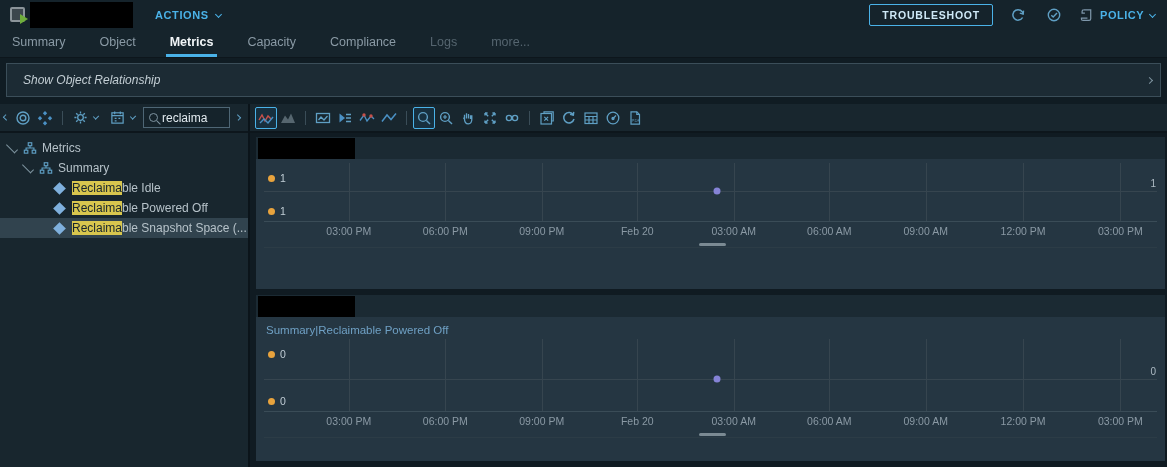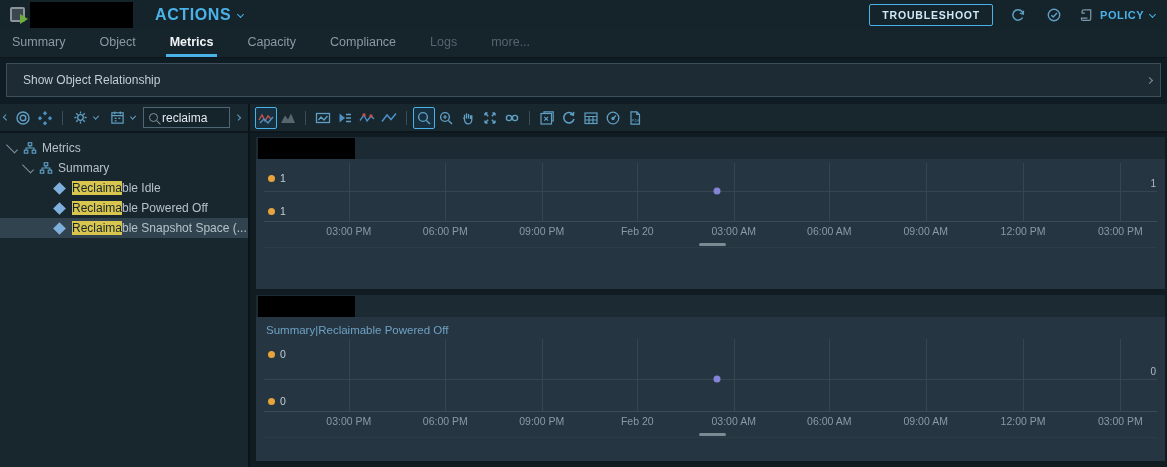--- a/index.html
+++ b/index.html
@@ -14,38 +14,38 @@
   .sep{width:1px;height:14px;background:#3a4d58;margin:0 6px;flex:none;}
   .redacted{background:#000;flex:none;}
   svg{display:block;}
 
   
   .topbar{height:30px;background:#15232b;display:flex;align-items:center;padding:0 12px 0 8px;}
   .vm-icon{width:20px;height:20px;position:relative;flex:none;}
   .vm-icon .box{position:absolute;inset:2px 3px 3px 2px;border:2px solid #8b949a;border-radius:2px;background:#3c464d;}
   .vm-icon .play{position:absolute;right:0;bottom:1px;width:0;height:0;border-left:8px solid #6fae3c;border-top:5px solid transparent;border-bottom:5px solid transparent;}
   .topbar .redacted{width:103px;height:26px;margin-left:2px;}
-  .actions{display:flex;align-items:center;gap:7px;margin-left:22px;color:#4ab2e8;font-size:16px;font-weight:bold;letter-spacing:.6px;cursor:pointer;}
+  .actions{display:flex;align-items:center;gap:7px;margin-left:22px;color:#4ab2e8;font-size:11px;font-weight:bold;letter-spacing:.6px;cursor:pointer;}
   .top-right{margin-left:auto;display:flex;align-items:center;gap:14px;}
   .btn-outline{border:1px solid #4ab2e8;border-radius:2px;color:#cfe9f7;background:transparent;font-size:10.5px;font-weight:bold;letter-spacing:.8px;padding:4px 12px;cursor:pointer;font-family:inherit;}
   .gicon{color:#86a544;}
   .policy{display:flex;align-items:center;gap:6px;color:#4ab2e8;font-size:11px;font-weight:bold;letter-spacing:.5px;cursor:pointer;}
   .policy .scroll{color:#7e97ab;}
 
   
   .tabsbar{height:28px;background:#16242c;display:flex;align-items:flex-end;padding:0 0 0 10px;gap:30px;border-bottom:1px solid #0d161c;}
   .tab{font-size:12.5px;color:#8a9aa5;padding:6px 2px 8px;cursor:pointer;position:relative;}
   .tab.active{color:#f1f5f7;font-weight:bold;}
   .tab.active:after{content:"";position:absolute;left:-2px;right:-2px;bottom:0;height:3px;background:#4ab2e8;}
   .tab.disabled{color:#55656f;}
 
   
   .rel-strip{height:46px;background:#101c23;padding:5px 6px;}
   .rel-bar{height:34px;border:1px solid #3b4e59;background:#1c2b34;display:flex;align-items:center;padding:0 8px 0 16px;cursor:pointer;}
-  .rel-bar .lbl{font-size:12px;color:#c3ced4;}
+  .rel-bar .lbl{font-size:12px;color:#c3ced4;font-style:italic;}
   .rel-bar .chev{margin-left:auto;color:#7e939f;}
 
   
   .main{display:flex;height:363px;}
   .left-panel{width:250px;flex:none;background:#18262e;border-right:2px solid #0b141a;display:flex;flex-direction:column;}
   .right-panel{flex:1;display:flex;flex-direction:column;background:#101b22;min-width:0;}
 
   
   .toolbar{height:29px;display:flex;align-items:center;padding:0 4px;flex:none;background:#18262e;border-bottom:2px solid #0d161c;}
   .tbtn{display:inline-flex;align-items:center;justify-content:center;width:22px;height:22px;color:#5f9fc4;cursor:pointer;flex:none;}

